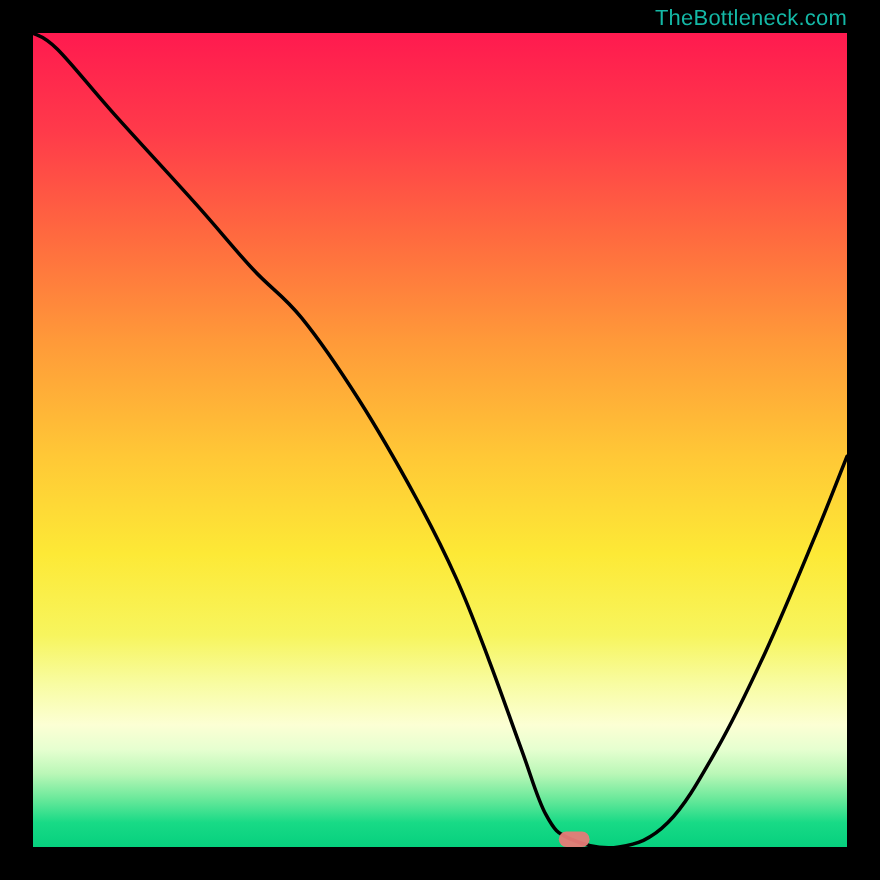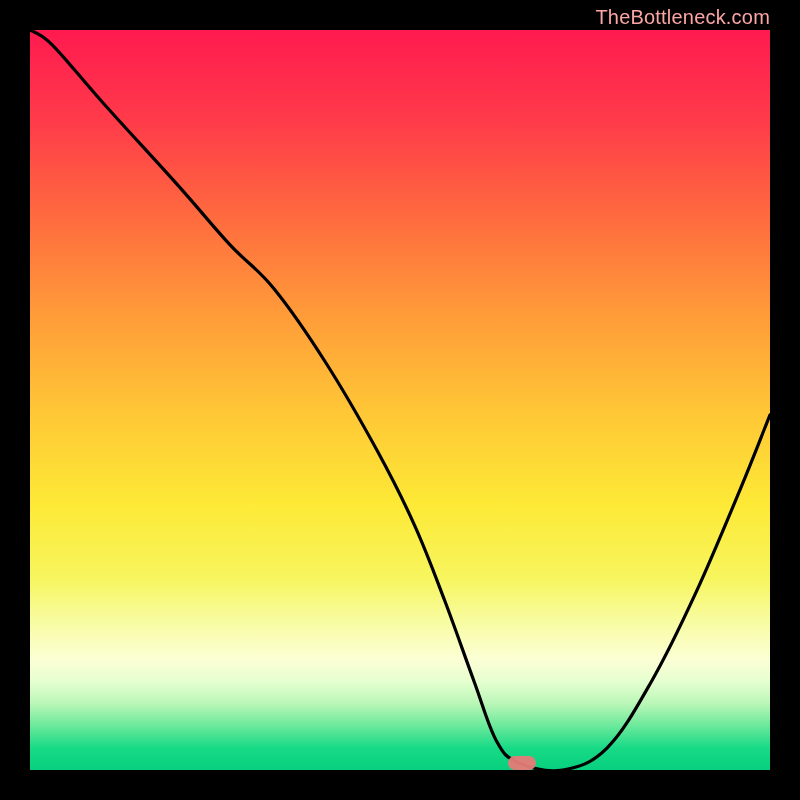--- a/index.html
+++ b/index.html
@@ -52,21 +52,21 @@
   .marker {
     position: absolute;
     border-radius: 10px;
     background: #e77b77;
     opacity: 0.95;
   }
   .attribution {
     position: absolute;
     top: 6px;
     right: 30px;
-    color: #fca5a5;
+    color: #14b8a6;
     font-size: 20px;
     letter-spacing: 0.2px;
     margin-left: 24px;
   }
 </style>
 </head>
 <body>
 
 <div class="frame">
   <div class="attribution">TheBottleneck.com</div>

